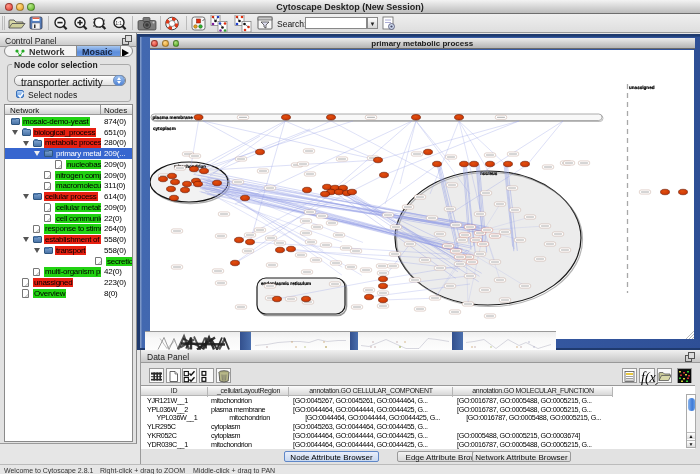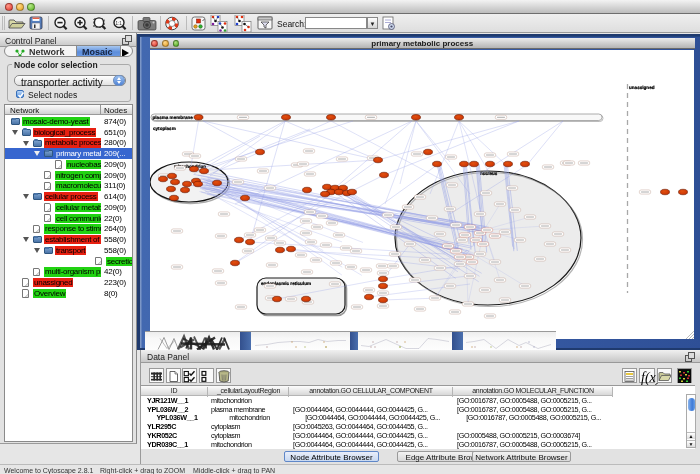--- a/index.html
+++ b/index.html
@@ -58,39 +58,40 @@
 #dpanel { left:140px; top:350px; width:560px; height:114px; background:#e2e2e2; border-left:1px solid #9a9a9a; }
 #dphead { position:absolute; left:0; top:0; width:100%; height:13px; background:linear-gradient(#f0f0f0,#c6c6c6); border-bottom:1px solid #999; }
 #dphead .t { position:absolute; left:6px; top:2px; font-size:8.5px; color:#222; }
 #dptools { position:absolute; left:0; top:13px; width:100%; height:22px; background:#e2e2e2; }
 .dticon { position:absolute; top:5px; width:15px; height:15px; background:#fafafa; border:1px solid #999; }
 #dtable { position:absolute; left:0; top:35px; width:554px; height:64px; background:#fff; border-top:1px solid #999; }
 #dthead { position:absolute; left:0; top:0; width:472px; height:10px; background:linear-gradient(#fcfcfc,#d8d8d8); border-bottom:1px solid #b5b5b5; font-size:7px; letter-spacing:-0.3px; color:#222; }
 #dthead div { position:absolute; top:1px; text-align:center; border-right:1px solid #b5b5b5; height:10px; overflow:hidden; white-space:nowrap; }
 .drow { position:absolute; left:0; width:100%; height:8.7px; }
 .dc { position:absolute; top:0; font-size:7.2px; letter-spacing:-0.35px; color:#000; white-space:nowrap; overflow:hidden; height:8.7px; line-height:8.7px; }
-.dc1 { left:6px; width:60px; font-weight:bold; }
+.dc1 { left:6px; width:60px; font-weight:normal; }
 .dc2 { left:70px; width:77px; }
 .dc3 { left:152px; width:159px; }
 .dc4 { left:316px; width:153px; }
 #dscroll { position:absolute; left:545px; top:44px; width:9.5px; height:54px; background:#fdfdfd; border:1px solid #aaa; }
 #dthumb { position:absolute; left:0.5px; top:3px; width:7px; height:13px; background:linear-gradient(90deg,#8ab4ec,#3d7ad8 60%,#6ba0e4); border-radius:3.5px; }
 .sarr { position:absolute; left:0px; width:8px; height:7px; font-size:5px; line-height:7px; text-align:center; color:#111; background:linear-gradient(#fff,#ddd); border-top:1px solid #bbb; }
 #dtabs { position:absolute; left:0; top:100px; width:100%; height:14px; }
 .dtab { position:absolute; top:1px; height:11px; font-size:8px; color:#111; text-align:center; background:linear-gradient(#f2f2f2,#d8d8d8); border:1px solid #9a9a9a; border-radius:2px; line-height:11px; }
 .dtab.sel { background:linear-gradient(#e8eefa,#c8d8f0); border:1.5px solid #5f87c8; color:#000; }
 
 #status { left:0; top:464px; width:700px; height:10px; background:#e6e6e6; border-top:1px solid #bbb; font-size:7px; color:#333; }
 #status span { position:absolute; top:1.5px; }
 </style></head>
 <body>
 <div class="abs" id="titlebar">
   <div class="tl" style="left:4.5px; background:radial-gradient(circle at 35% 30%,#ff9a8a,#e3342a);"></div>
   <div class="tl" style="left:15.5px; background:radial-gradient(circle at 35% 30%,#ffd98a,#e9a520);"></div>
   <div class="tl" style="left:26.5px; background:radial-gradient(circle at 35% 30%,#b8e88a,#5ab520);"></div>
+  <div class="t">Cytoscape Desktop (New Session)</div>
 </div>
 <div class="abs" id="toolbar">
   <div class="sep" style="left:2px;"></div>
     <div class="sep" style="left:4px;"></div>
   <div class="sep" style="left:48px;"></div>
   <div class="sep" style="left:132px;"></div>
   <div class="sep" style="left:160px;"></div>
   <div class="sep" style="left:186px;"></div>
   <svg class="abs" style="left:6px;top:1px;" width="390" height="17" viewBox="0 0 390 17">
 
@@ -1170,20 +1171,21 @@
     <div id="dthead">
       <div style="left:0; width:67px;">ID</div>
       <div style="left:68px; width:80px;">_cellularLayoutRegion</div>
       <div style="left:149px; width:163px;">annotation.GO CELLULAR_COMPONENT</div>
       <div style="left:313px; width:159px;">annotation.GO MOLECULAR_FUNCTION</div>
     </div>
     <div style="position:absolute; left:0; top:11px; width:100%; height:54px;">
 <div class="drow" style="top:0.0px;">
           <div class="dc dc1">YJR121W__1</div>
           <div class="dc dc2">mitochondrion</div>
+          <div class="dc dc3">[GO:0045267, GO:0045261, GO:0044464, G...</div>
           <div class="dc dc4">[GO:0016787, GO:0005488, GO:0005215, G...</div>
         </div>
 <div class="drow" style="top:8.7px;">
           <div class="dc dc1">YPL036W__2</div>
           <div class="dc dc2">plasma membrane</div>
           <div class="dc dc3">[GO:0044464, GO:0044444, GO:0044425, G...</div>
           <div class="dc dc4">[GO:0016787, GO:0005488, GO:0005215, G...</div>
         </div>
 <div class="drow" style="top:17.4px;text-align:center;">
           <div class="dc dc1">YPL036W__1</div>

